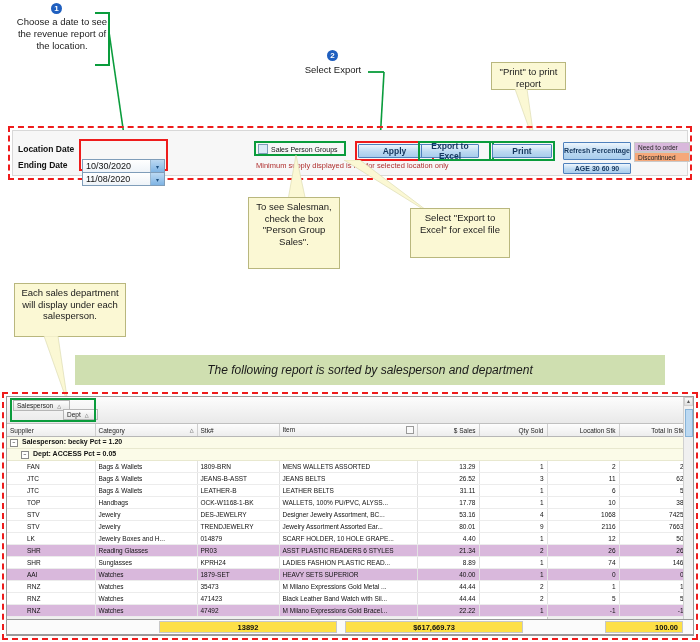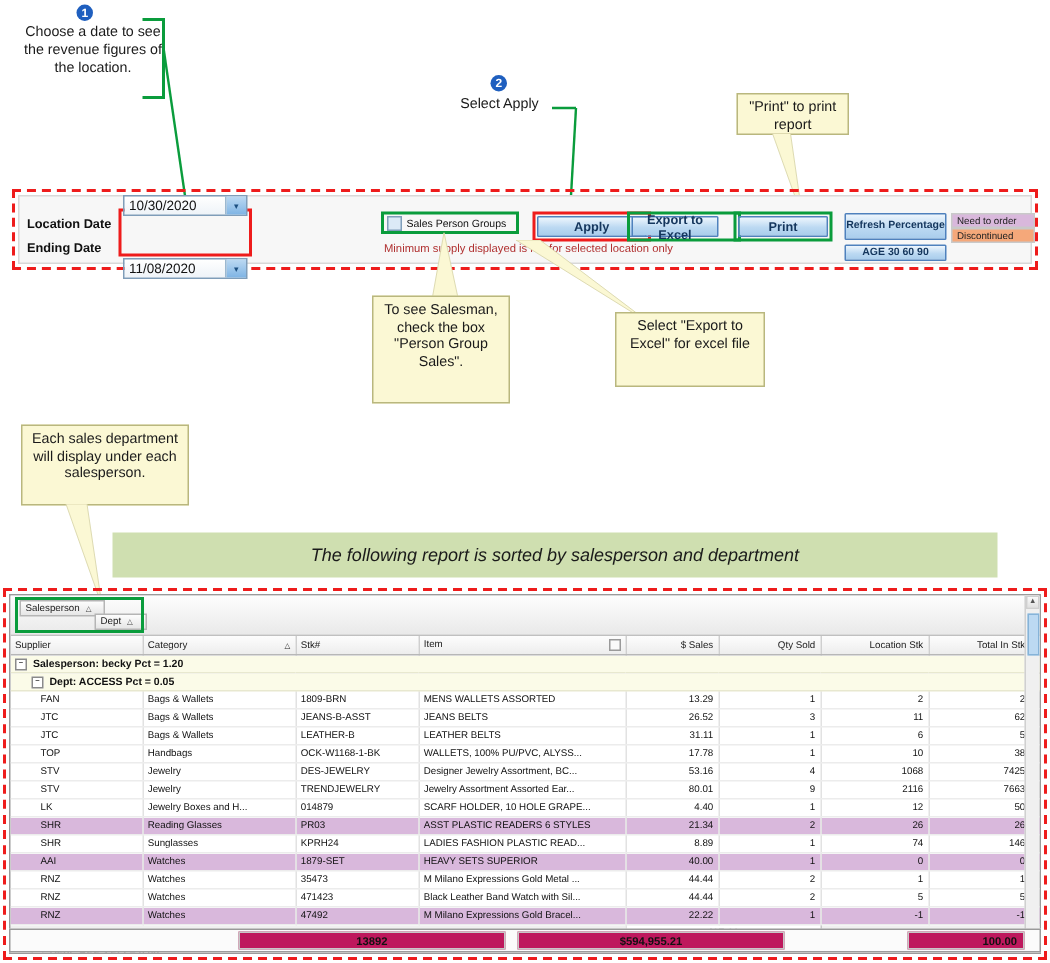--- a/index.html
+++ b/index.html
@@ -169,21 +169,21 @@
   }
   .filtericon{
     float:right;width:6px;height:6px;border:1px solid #9a9a9a;background:#fafafa;
   }
   .totalrow{
     height:15px;display:flex;align-items:center;
     background:#fbfbfb;border-top:1px solid #b0b0b0;
     font-size:7.5px;font-weight:bold;color:#111;
   }
   .totalcell{
-    border:1px solid #c8c8c8;background:#be185d;height:12px;
+    border:1px solid #c8c8c8;background:#fde047;height:12px;
     display:flex;align-items:center;justify-content:center;
     box-sizing:border-box;
   }
   .vscroll{
     position:absolute;right:0;top:0;width:9px;height:100%;
     background:#f0f0f0;border-left:1px solid #d0d0d0;
   }
   .vthumb{
     position:absolute;left:1px;top:12px;width:6px;height:26px;
     background:#bcd9f2;border:1px solid #86b3d8;
@@ -195,52 +195,52 @@
     font-size:5px;line-height:7px;text-align:center;color:#555;
   }
   .leadline{position:absolute;}
 </style>
 </head>
 <body>
 
 <div class="abs stepnum" style="left:51px;top:3px;">
   <span>1</span>
 </div>
-<div class="abs plaincallout" style="left:12px;top:16px;width:100px;">Choose a date to see the revenue figures of the location.</div>
+<div class="abs plaincallout" style="left:12px;top:16px;width:100px;">Choose a date to see the revenue report of the location.</div>
 
 <svg class="abs leadline" style="left:85px;top:10px;width:50px;height:135px;" viewBox="0 0 50 135">
   <polyline points="10,3 24,3 24,55 10,55" fill="none" stroke="#0a9c3c" stroke-width="2"></polyline>
   <line x1="24" y1="22" x2="40" y2="132" stroke="#0a9c3c" stroke-width="1.6"></line>
 </svg>
 
 <div class="abs stepnum" style="left:327px;top:50px;">
   <span>2</span>
 </div>
-<div class="abs plaincallout" style="left:290px;top:64px;width:86px;">Select Apply</div>
+<div class="abs plaincallout" style="left:290px;top:64px;width:86px;">Select Export</div>
 <svg class="abs leadline" style="left:360px;top:62px;width:50px;height:85px;" viewBox="0 0 50 85">
   <polyline points="8,10 24,10" fill="none" stroke="#0a9c3c" stroke-width="1.8"></polyline>
   <line x1="24" y1="10" x2="20" y2="80" stroke="#0a9c3c" stroke-width="1.6"></line>
 </svg>
 
 <div class="abs callout" style="left:491px;top:62px;width:75px;height:28px;">"Print" to print report</div>
 <svg class="abs leadline" style="left:505px;top:89px;width:40px;height:58px;" viewBox="0 0 40 58">
   <polygon points="10,0 22,0 30,56" fill="#fbf8d4" stroke="#d9d6ab" stroke-width="0.6"></polygon>
 </svg>
 
 <div class="abs dashed-red" style="left:8px;top:126px;width:684px;height:54px;"></div>
 
 <div class="abs panel" style="left:12px;top:130px;width:676px;height:46px;">
 </div>
 
 <div class="abs fieldlabel" style="left:18px;top:144px;width:64px;">Location Date</div>
 <div class="abs fieldlabel" style="left:18px;top:160px;width:64px;">Ending Date</div>
 
 <div class="abs rbox" style="left:79px;top:139px;width:89px;height:32px;"></div>
 
-<div class="abs combo" style="left:82px;top:130px;width:83px;">
+<div class="abs combo" style="left:82px;top:159px;width:83px;">
   <span class="val">10/30/2020</span>
   <span class="arrow">▾</span>
 </div>
 <div class="abs combo" style="left:82px;top:158px;width:83px;">
   <span class="val">11/08/2020</span>
   <span class="arrow">▾</span>
 </div>
 
 <div class="abs gbox" style="left:254px;top:141px;width:92px;height:15px;"></div>
 <div class="abs chklabel" style="left:258px;top:144px;width:86px;height:10px;">
@@ -512,19 +512,19 @@
     <div class="scrollbtn" style="top:0;">▲</div>
     <div class="vthumb"></div>
     <div class="scrollbtn" style="bottom:0;">▼</div>
   </div>
 </div>
 
 <div class="abs totalrow" style="left:6px;top:619px;width:688px;height:16px;border:1px solid #9a9a9a;box-sizing:border-box;">
   <div style="width:152px;"></div>
   <div class="totalcell" style="width:178px;">13892</div>
   <div style="width:8px;"></div>
-  <div class="totalcell" style="width:178px;">$594,955.21</div>
+  <div class="totalcell" style="width:178px;">$617,669.73</div>
   <div style="flex:1;"></div>
   <div class="totalcell" style="width:78px;justify-content:flex-end;padding-right:4px;">
     <span>100.00</span>
   </div>
   <div style="width:10px;"></div>
 </div>
 
 </body></html>

